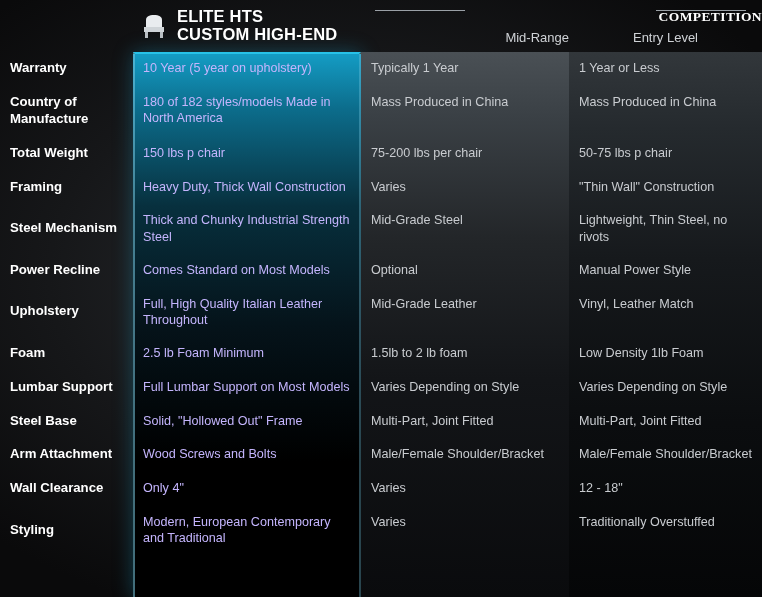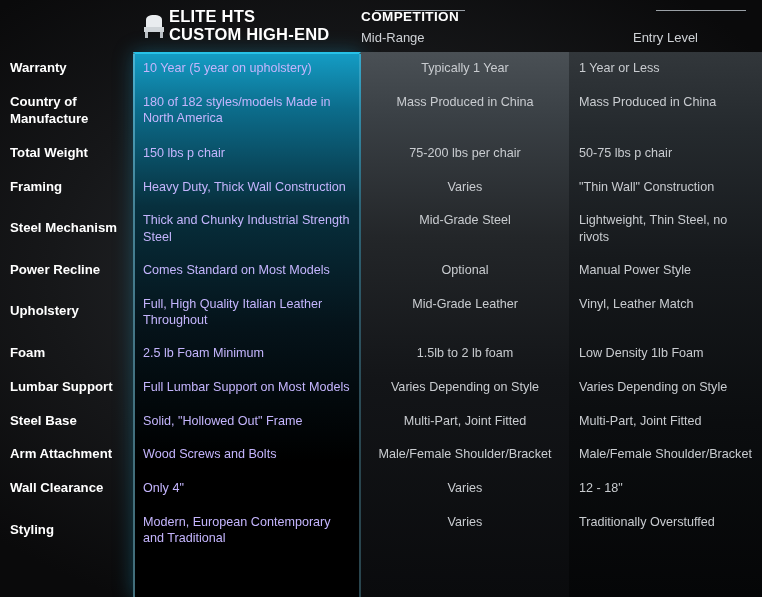--- a/index.html
+++ b/index.html
@@ -41,21 +41,21 @@
   
   .hdr {
     height: 52px;
     position: relative;
   }
   .hdr-blank { }
 
   .elite-head {
     display: flex;
     align-items: center;
-    gap: 0;
+    gap: 8px;
     padding-left: 6px;
     height: 52px;
   }
   .elite-title {
     font-size: 16.5px;
     font-weight: bold;
     line-height: 1.08;
     letter-spacing: .2px;
     color: #ffffff;
   }
@@ -73,33 +73,34 @@
     top: 0;
     width: 401px;
     height: 52px;
     z-index: 3;
   }
   .comp-title {
     position: absolute;
     top: 9px;
     left: 0;
     width: 401px;
-    text-align: left;
+    text-align: right;
     font-size: 13.5px;
     font-weight: bold;
     letter-spacing: .4px;
     color: #ffffff;
+    font-family: Liberation Serif, serif;
   }
   .comp-sub {
     position: absolute;
     top: 30px;
     font-size: 13px;
     color: #cfd2d6;
   }
-  .comp-sub.mid { left: 0; width: 208px; text-align: left; }
+  .comp-sub.mid { left: 0; width: 208px; text-align: right; }
   .comp-sub.entry { left: 208px; width: 193px; text-align: center; }
   .comp-rule {
     position: absolute;
     top: 10px;
     height: 1px;
     background: #9aa0a6;
   }
   .comp-rule.r1 { left: 14px; width: 90px; }
   .comp-rule.r2 { left: 295px; width: 90px; }
 
@@ -119,21 +120,21 @@
     display: flex;
     align-items: center;
   }
   .elite {
     background: #0b0c0e;
     color: #c4b5fd;
   }
   .comp {
     color: #c9ccd0;
   }
-  .comp.mid { background: #23262a; text-align: center; }
+  .comp.mid { background: #23262a; }
   .comp.entry { background: #0e1012; }
 
   
   .elite-col-bg {
     position: absolute;
     left: 133px;
     top: 52px;
     width: 228px;
     height: 545px;
     z-index: 1;

